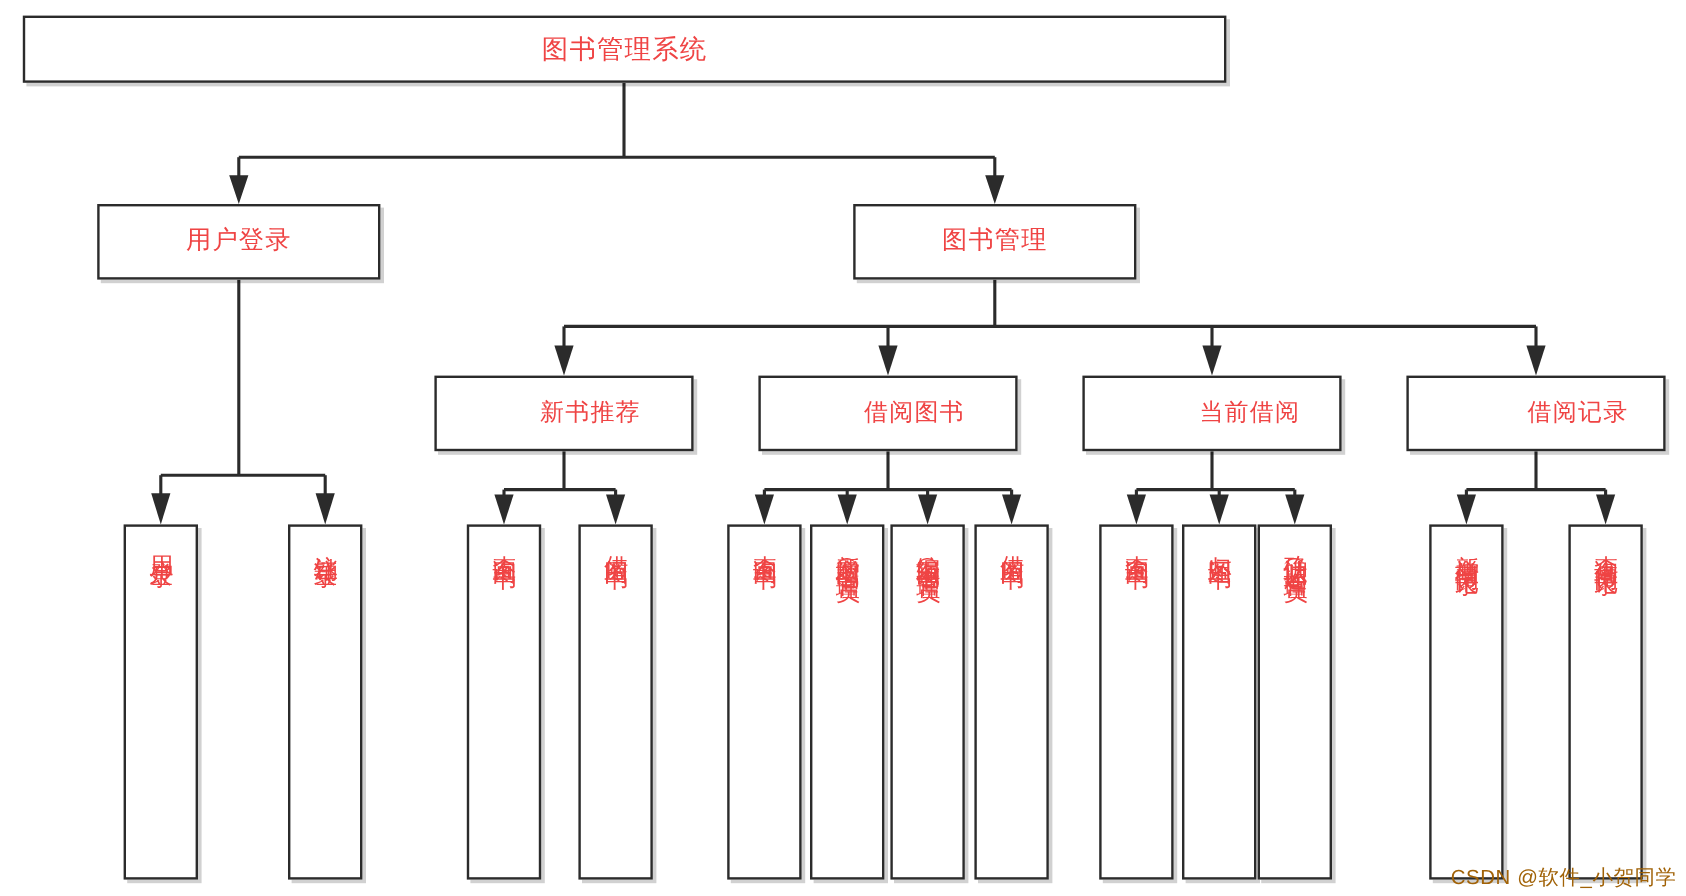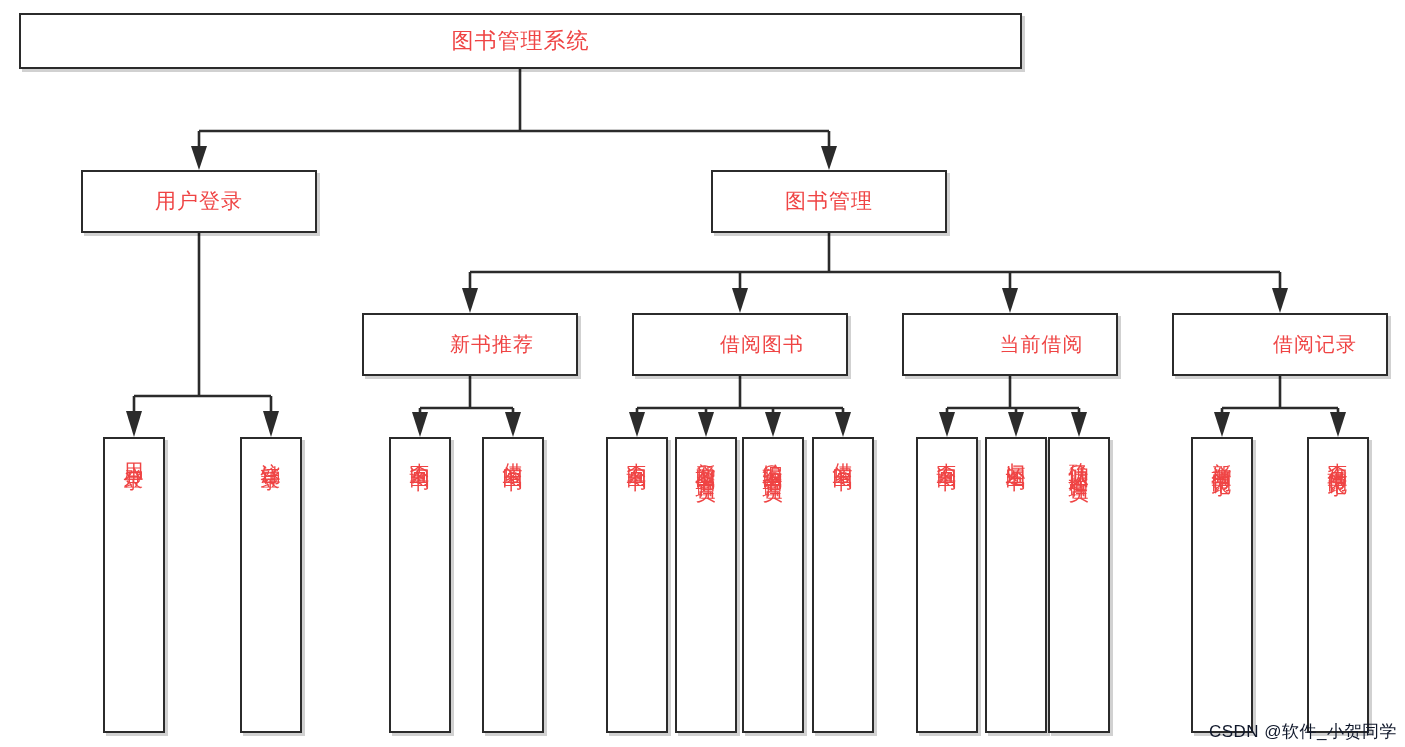--- a/index.html
+++ b/index.html
@@ -72,21 +72,21 @@
     line-height: 1;
     white-space: nowrap;
     height: auto;
   }
   
   #watermark {
     position: absolute;
     right: 8px;
     bottom: 4px;
     font-size: 17px;
-    color: #0f172a;
+    color: #a16207;
     letter-spacing: 0.5px;
     white-space: nowrap;
     user-select: none;
   }
 </style>
 </head>
 <body>
 
 <div id="canvas">
 

